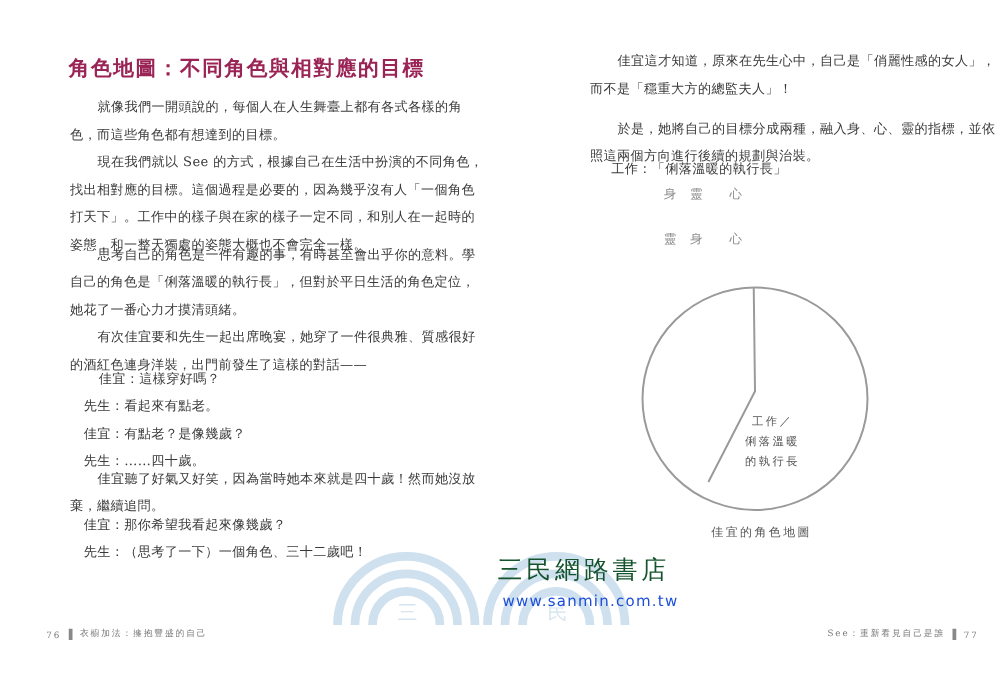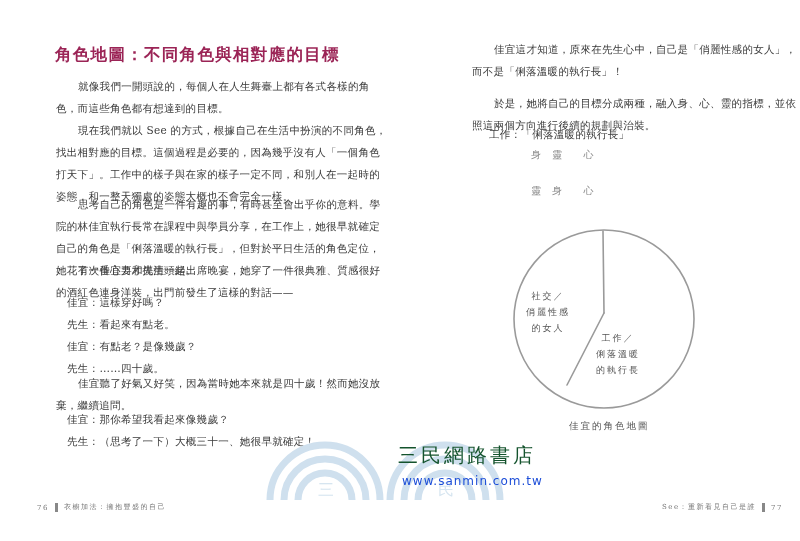--- a/index.html
+++ b/index.html
@@ -43,42 +43,41 @@
 
   <div class="para" style="left:56px; top:119px;">
     <span class="ln indent">現在我們就以 See 的方式，根據自己在生活中扮演的不同角色，</span>
     <span class="ln">找出相對應的目標。這個過程是必要的，因為幾乎沒有人「一個角色</span>
     <span class="ln">打天下」。工作中的樣子與在家的樣子一定不同，和別人在一起時的</span>
     <span class="ln">姿態，和一整天獨處的姿態大概也不會完全一樣。</span>
   </div>
 
   <div class="para" style="left:56px; top:193px;">
     <span class="ln indent">思考自己的角色是一件有趣的事，有時甚至會出乎你的意料。學</span>
-    <span class="ln">院的林佳宜執行長常在課程中與學員分享，在工作上，她很早就確定</span>
     <span class="ln">自己的角色是「俐落溫暖的執行長」，但對於平日生活的角色定位，</span>
     <span class="ln">她花了一番心力才摸清頭緒。</span>
   </div>
 
   <div class="para" style="left:56px; top:259px;">
     <span class="ln indent">有次佳宜要和先生一起出席晚宴，她穿了一件很典雅、質感很好</span>
     <span class="ln">的酒紅色連身洋裝，出門前發生了這樣的對話——</span>
   </div>
 
-  <div class="dlg" style="top:296px;">佳宜：這樣穿好嗎？</div>
+  <div class="dlg" style="top:296px;margin-left:12px;">佳宜：這樣穿好嗎？</div>
   <div class="dlg" style="top:318px;">先生：看起來有點老。</div>
   <div class="dlg" style="top:340px;">佳宜：有點老？是像幾歲？</div>
   <div class="dlg" style="top:362px;">先生：……四十歲。</div>
 
   <div class="para" style="left:56px; top:372px;">
     <span class="ln indent" style="margin-top:0;">佳宜聽了好氣又好笑，因為當時她本來就是四十歲！然而她沒放</span>
     <span class="ln">棄，繼續追問。</span>
   </div>
 
   <div class="dlg" style="top:413px;">佳宜：那你希望我看起來像幾歲？</div>
-  <div class="dlg" style="top:435px;">先生：（思考了一下）大概三十一、她很早就確定！</div>
+  <div class="dlg" style="top:435px;">先生：（思考了一下）一個角色、三十二歲吧！</div>
 
   <div class="footer" style="left:37px;">
     <span>76</span>
     <span class="marker"></span>
     <span>衣櫥加法：擁抱豐盛的自己</span>
   </div>
 </div>
 
 <svg class="watermark" viewBox="0 0 310 60">
   <g fill="none" stroke="#cfe0ee" stroke-width="7">
@@ -89,44 +88,39 @@
     <path d="M154 60 A 41 41 0 0 1 236 60"></path>
     <path d="M168 60 A 27 27 0 0 1 222 60"></path>
   </g>
   <text x="68" y="55" font-size="16" fill="#d6e5f0" font-family="DejaVu Serif, serif">三</text>
   <text x="188" y="55" font-size="16" fill="#d6e5f0" font-family="DejaVu Serif, serif">民</text>
 </svg>
 
 <div class="page page-right">
   <div class="para" style="left:72px; top:38px;">
     <span class="ln indent">佳宜這才知道，原來在先生心中，自己是「俏麗性感的女人」，</span>
-    <span class="ln">而不是「俐落溫暖的執行長」！</span>
+    <span class="ln">而不是「穩重大方的總監夫人」！</span>
   </div>
 
   <div class="para" style="left:72px; top:92px;">
     <span class="ln indent">於是，她將自己的目標分成兩種，融入身、心、靈的指標，並依</span>
     <span class="ln">照這兩個方向進行後續的規劃與治裝。</span>
   </div>
 
   <div class="dlg" style="left:89px; top:128px;">工作：「俐落溫暖的執行長」</div>
   <div class="sub" style="left:131px; top:148px;">身　靈　　心</div>
   <div class="sub" style="left:131px; top:184px;text-align:right;">靈　身　　心</div>
 
   <svg style="position:absolute; left:105px; top:225px;" width="200" height="190" viewBox="0 0 200 190">
     <g fill="none" stroke="#9a9a9a" stroke-width="1.6" stroke-linecap="round">
       <ellipse cx="99" cy="94" rx="90" ry="89"></ellipse>
       <path d="M98 6 L99 88"></path>
       <path d="M99 88 L62 160"></path>
     </g>
   </svg>
-  <div class="pie-label" style="left:126px; top:288px;">
-    <div>社交／</div>
-    <div>俏麗性感</div>
-    <div>的女人</div>
-  </div>
   <div class="pie-label" style="left:196px; top:330px;">
     <div>工作／</div>
     <div>俐落溫暖</div>
     <div>的執行長</div>
   </div>
   <div class="pie-caption">佳宜的角色地圖</div>
 
   <div class="footer" style="left:262px;">
     <span>See：重新看見自己是誰</span>
     <span class="marker"></span>

